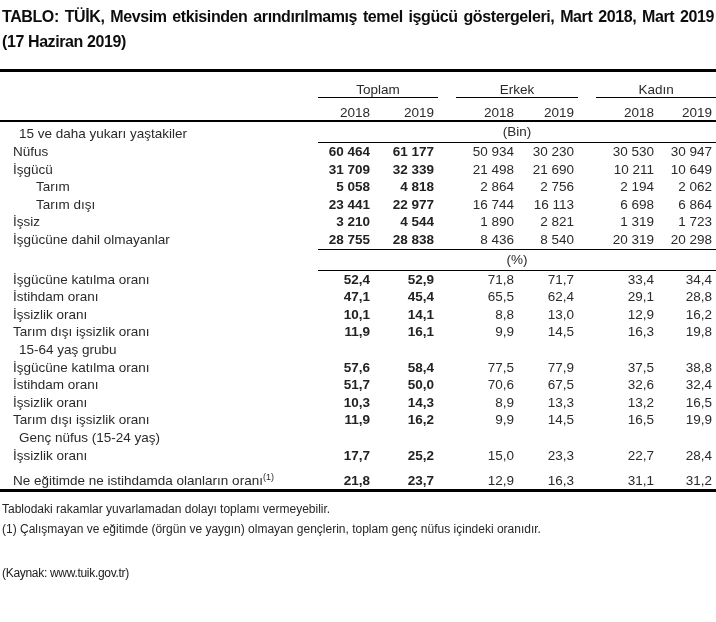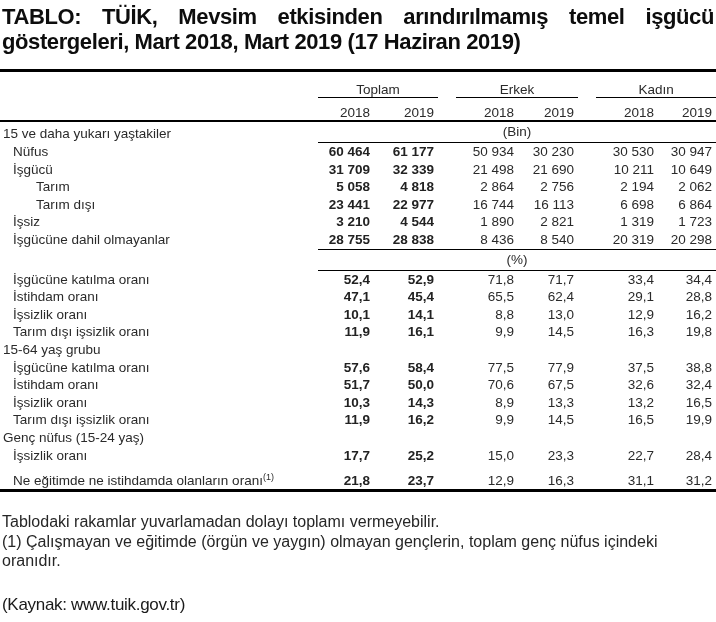--- a/index.html
+++ b/index.html
@@ -6,57 +6,57 @@
   body{
     width:716px;height:622px;overflow:hidden;
     font-family:"Liberation Sans",sans-serif;
     color:#262626;
   }
   .page{padding-top:4px;}
 
   
   .title{
     margin:0 2px 15px 2px;
-    font-size:22px;line-height:25px;
+    font-size:16px;line-height:25px;
     font-weight:700;color:#0d0d0d;
     letter-spacing:-0.4px;
     text-align:justify;
   }
 
   
   table.lft{
     width:716px;border-collapse:collapse;table-layout:fixed;
     border-top:3px solid #000;
     border-bottom:3px solid #000;
     font-size:13.5px;color:#2a2a2a;
   }
   th,td{padding:0;font-weight:400;vertical-align:bottom;white-space:nowrap;overflow:hidden;}
   tr.groups th{height:25px;text-align:center;}
   th.grp{border-bottom:1.5px solid #000;margin-top:20px;}
   tr.years th{height:22px;text-align:right;padding-right:4px;border-bottom:2.5px solid #000;}
   tbody td{height:17.6px;line-height:17.6px;}
   td.lbl{text-align:left;}
-  .ind0{padding-left:3px;}
+  .ind0{padding-left:19px;}
   .ind1{padding-left:13px;}
   .ind2{padding-left:36px;}
   td.num{text-align:right;padding-right:4px;}
   td.num.bold{font-weight:700;color:#222;}
   td.unit{text-align:center;border-bottom:1.5px solid #000;height:20px;line-height:20px;}
   td.unit.line-above{border-top:1.5px solid #000;}
   tr.extra-gap td{height:25px;}
   sup{font-size:9px;line-height:0;}
 
   
-  .footnotes{margin:20px 2px 0 2px;font-size:16px;line-height:19.5px;color:#262626;}
+  .footnotes{margin:8px 2px 0 2px;font-size:12px;line-height:19.5px;color:#262626;}
   .footnotes p{margin:0;}
 
   
   .source{
     margin:23px 0 0 2px;
-    font-size:17px;line-height:22px;
+    font-size:12px;line-height:22px;
     color:#1a1a1a;letter-spacing:-0.3px;
   }
 </style>
 </head>
 <body>
 
 <div class="page">
 
   <h1 class="title">TABLO: TÜİK, Mevsim etkisinden arındırılmamış temel işgücü göstergeleri, Mart 2018, Mart 2019 (17 Haziran 2019)</h1>
 

